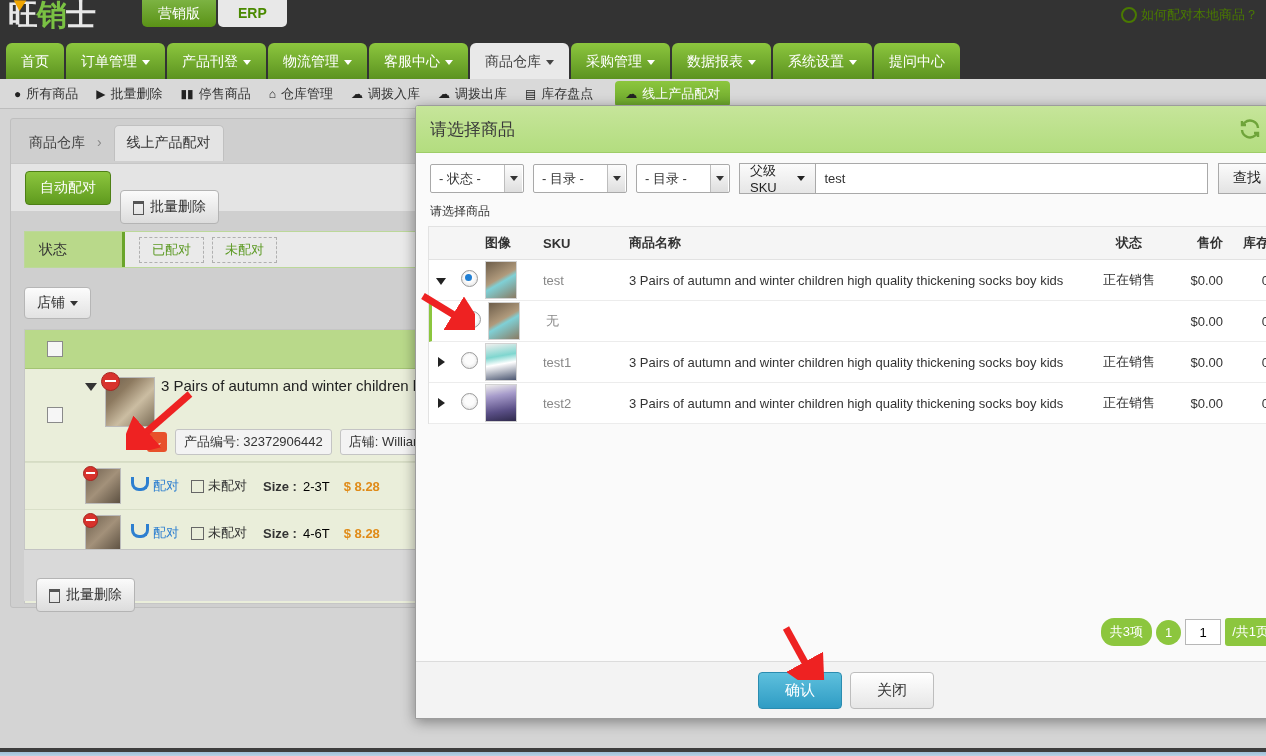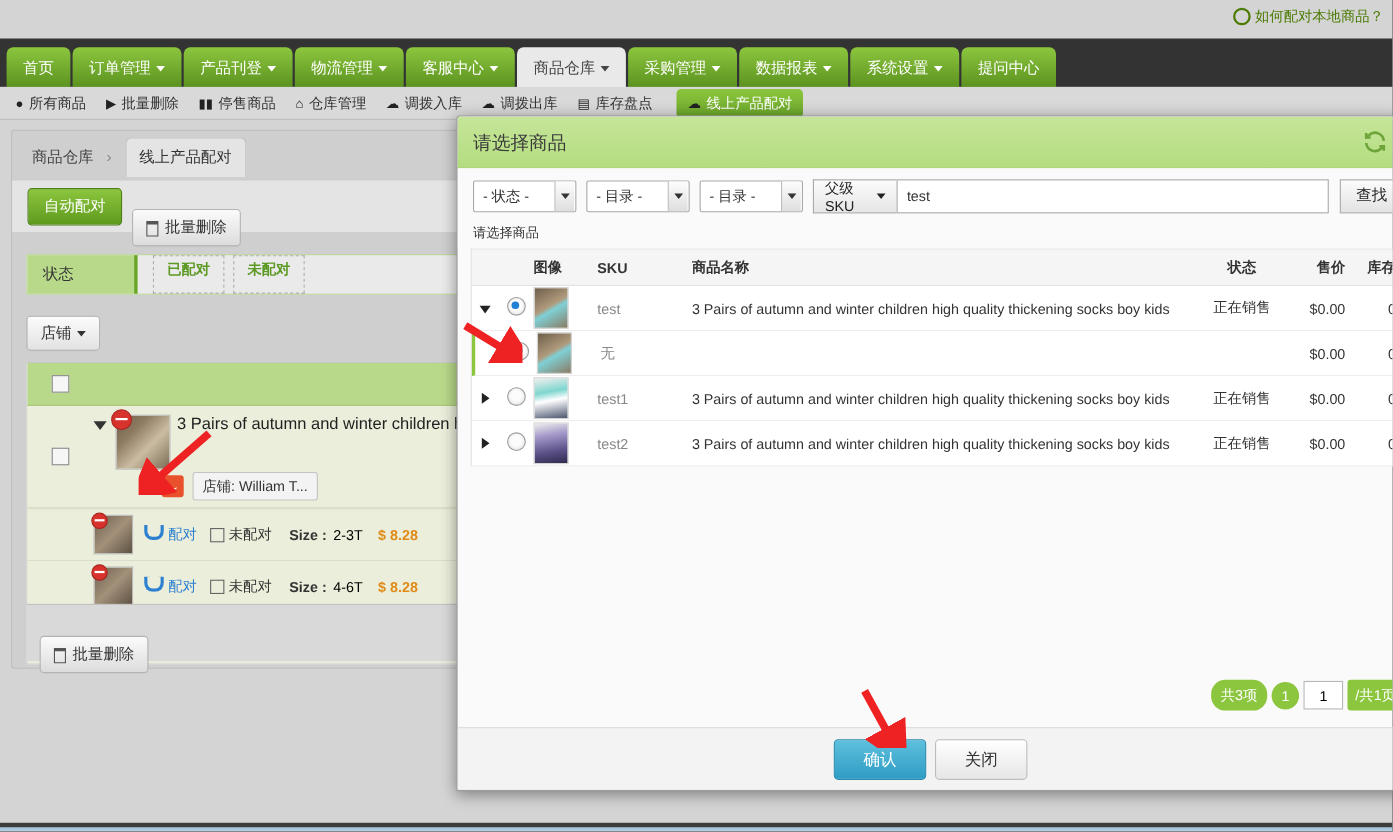--- a/index.html
+++ b/index.html
@@ -209,21 +209,21 @@
   }
   .filter-label {
     width: 100px;
     background: #b9d98a;
     border-right: 3px solid #6aa52a;
     display: flex; align-items: center;
     padding-left: 14px;
     font-size: 14px; color: #333;
     box-sizing: border-box;
   }
-  .chips { display: flex; padding-left: 14px; font-weight: bold; }
+  .chips { display: flex; align-items: center; padding-left: 14px; }
   .chip {
     border: 1px dashed #b0b0b0;
     color: #5d9a25;
     font-size: 13px;
     padding: 3px 12px;
     margin-right: 8px;
     cursor: pointer;
   }
 
   .shop-row {
@@ -588,20 +588,30 @@
   .taskbar-strip {
     position: absolute; left: 0; bottom: 0; width: 1266px; height: 4px;
     background: linear-gradient(to bottom,#9ebfd8,#b9d1e4);
   }
 </style>
 </head>
 <body>
 
 <div class="app">
 
+  <div class="topbar">
+    <div class="logo">
+      <span class="arrow"></span>
+      <span>旺</span><span class="g">销</span><span>士</span>
+    </div>
+    <div class="edition-tabs">
+      <div class="edition-tab">营销版</div>
+      <div class="edition-tab light">ERP</div>
+    </div>
+  </div>
 
   <div class="mainnav" id="mainnav">
       <div class="nav-item"><span>首页</span></div>
       <div class="nav-item"><span>订单管理</span><span class="caret-down"></span></div>
       <div class="nav-item"><span>产品刊登</span><span class="caret-down"></span></div>
       <div class="nav-item"><span>物流管理</span><span class="caret-down"></span></div>
       <div class="nav-item"><span>客服中心</span><span class="caret-down"></span></div>
       <div class="nav-item active"><span>商品仓库</span><span class="caret-down"></span></div>
       <div class="nav-item"><span>采购管理</span><span class="caret-down"></span></div>
       <div class="nav-item"><span>数据报表</span><span class="caret-down"></span></div>
@@ -698,20 +708,21 @@
           <div class="pg-title-line">
             <span class="tri"></span>
             <span class="thumb-pair">
               <span class="badge-stop"></span>
               <span class="thumb"></span>
             </span>
             <span>3 Pairs of autumn and winter children high quality thickening socks boy kids</span>
           </div>
           <div style="display:flex;align-items:center;margin-top:4px;padding-left:62px;">
             <span class="ali-ico">⌣</span>
+            <span class="pill">产品编号: 32372906442</span>
             <span class="pill">店铺: William T...</span>
           </div>
         </div>
       </div>
 
       <div id="variant-list">
           <div class="var-row">
             <span class="var-thumb">
               <span class="badge-stop"></span>
             </span>

